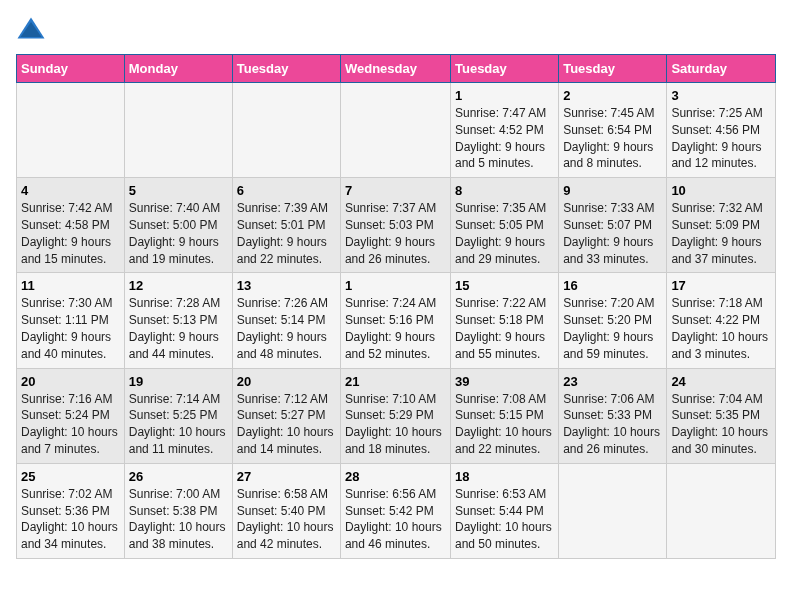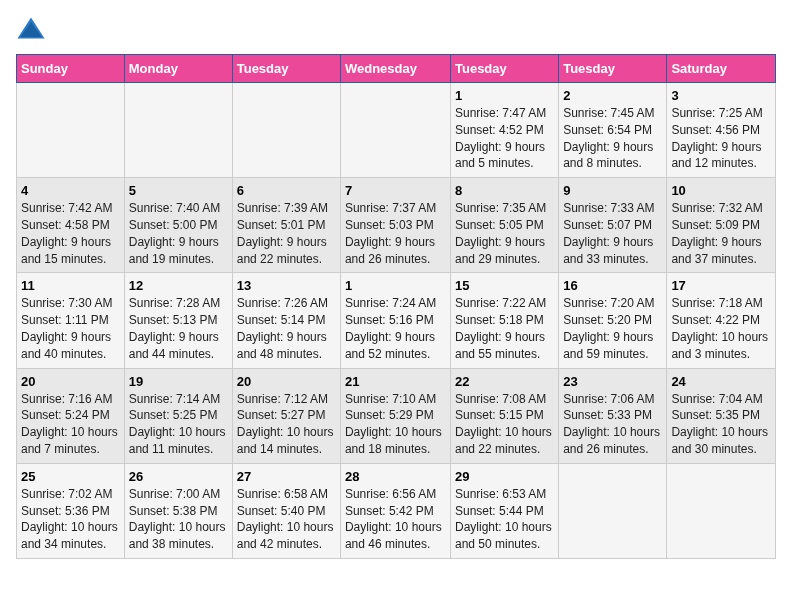--- a/index.html
+++ b/index.html
@@ -274,21 +274,21 @@
 and 14 minutes.</div>
         </td>
         <td>
           <span class="day-number">21</span>
           <div class="cell-content">Sunrise: 7:10 AM
 Sunset: 5:29 PM
 Daylight: 10 hours
 and 18 minutes.</div>
         </td>
         <td>
-          <span class="day-number">22</span>
+          <span class="day-number">39</span>
           <div class="cell-content">Sunrise: 7:08 AM
 Sunset: 5:15 PM
 Daylight: 10 hours
 and 22 minutes.</div>
         </td>
         <td>
           <span class="day-number">23</span>
           <div class="cell-content">Sunrise: 7:06 AM
 Sunset: 5:33 PM
 Daylight: 10 hours
@@ -325,21 +325,21 @@
 and 42 minutes.</div>
         </td>
         <td>
           <span class="day-number">28</span>
           <div class="cell-content">Sunrise: 6:56 AM
 Sunset: 5:42 PM
 Daylight: 10 hours
 and 46 minutes.</div>
         </td>
         <td>
-          <span class="day-number">29</span>
+          <span class="day-number">18</span>
           <div class="cell-content">Sunrise: 6:53 AM
 Sunset: 5:44 PM
 Daylight: 10 hours
 and 50 minutes.</div>
         </td>
         <td></td>
         <td></td>
       </tr>
     </tbody>
 </table>

